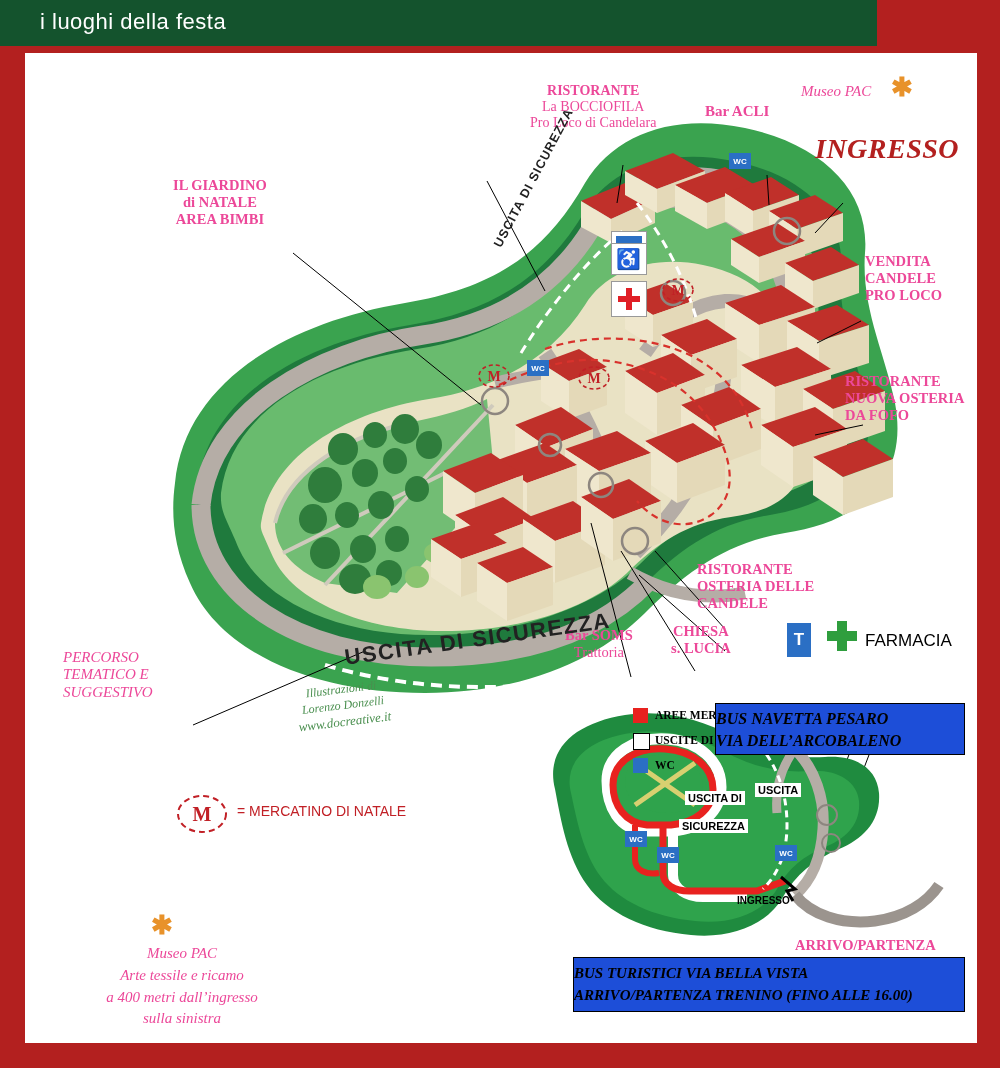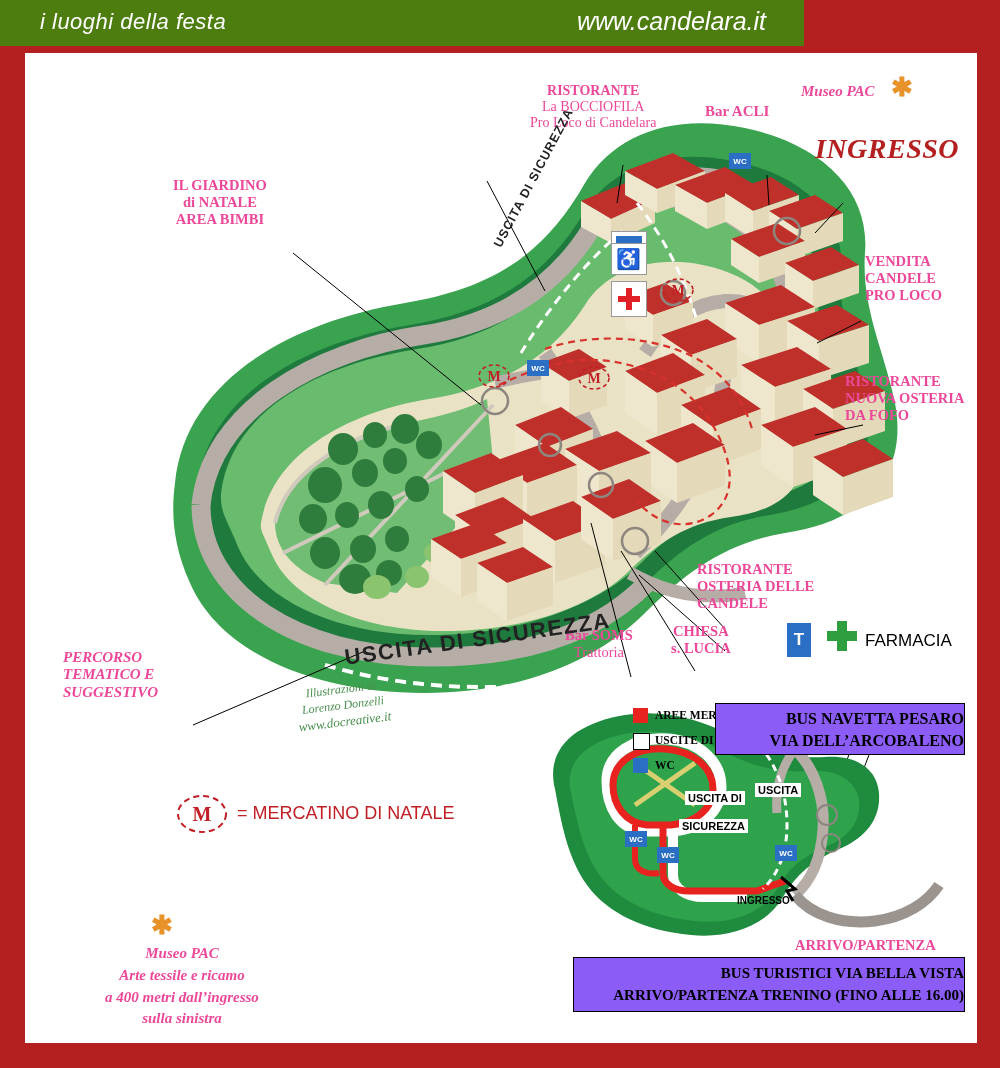--- a/index.html
+++ b/index.html
@@ -7,22 +7,22 @@
     width:1000px;height:1068px;
     background:#ffffff;
     font-family:"Liberation Serif", serif;
     overflow:hidden;
     position:relative;
   }
   #root{position:relative;width:1000px;height:1068px;background:#b3201f;}
 
   
   .header{
-    position:absolute;left:0;top:0;width:804px;height:46px;
-    background:#4d7c0f;color:#ffffff;font-style:italic;
+    position:absolute;left:0;top:0;width:877px;height:46px;
+    background:#14532d;color:#ffffff;
   }
   .header .left{
     position:absolute;left:40px;top:9px;
     font-family:"Liberation Sans", sans-serif;
     font-size:22px;letter-spacing:.5px;
   }
   .header .right{
     position:absolute;right:38px;top:7px;
     font-family:"Liberation Sans", sans-serif;
     font-size:25px;
@@ -40,53 +40,53 @@
   
   .lbl{
     position:absolute;
     font-family:"Liberation Serif", serif;
     color:#ec4899;
     line-height:1.16;
     white-space:nowrap;
   }
   .bold{font-weight:bold;}
   .ital{}
-  .bi{font-weight:bold;font-style:italic;}
+  .bi{font-weight:normal;font-style:italic;}
   .c{text-align:center;}
 
   .ingresso{
     color:#b3201f;font-weight:bold;font-style:italic;
     font-size:28px;letter-spacing:.5px;
   }
   .mercatino-txt{
     color:#c12026;font-family:"Liberation Sans", sans-serif;
-    font-size:18px;
+    font-size:14px;
   }
   .farmacia{
     font-family:"Liberation Sans", sans-serif;font-size:17px;color:#000;
   }
   .credit{
     color:#4a8f4f;font-family:"Liberation Serif", serif;font-style:italic;
     font-size:12px;line-height:1.35;text-align:center;
   }
   .credit .url{font-size:13px;}
 
   .legendbox{
     position:absolute;font-family:"Liberation Serif", serif;
     font-size:11.5px;font-weight:bold;color:#000;
   }
   .swatch{position:absolute;width:15px;height:15px;}
   .sw-red{background:#e8221f;}
   .sw-white{background:#ffffff;border:1px solid #000;}
   .sw-blue{background:#2b6fc4;}
 
   .boxed{
-    position:absolute;border:1.5px solid #000;background:#8b5cf6;
-    font-family:"Liberation Serif", serif;font-weight:bold;
-    text-align:right;
+    position:absolute;border:1.5px solid #000;background:#1d4ed8;
+    font-family:"Liberation Serif", serif;font-weight:bold;font-style:italic;
+    text-align:left;
   }
 
   .uscita-label{
     position:absolute;font-family:"Liberation Sans", sans-serif;
     font-weight:bold;font-size:11px;color:#000;background:#ffffff;
     padding:1px 3px;
   }
   .small-white-lbl{
     position:absolute;font-family:"Liberation Sans", sans-serif;
     font-weight:bold;font-size:10px;color:#000;
@@ -109,21 +109,20 @@
     display:flex;align-items:center;justify-content:center;
   }
 </style>
 </head>
 <body>
 
 <div id="root">
 
   <div class="header">
     <div class="left">i luoghi della festa</div>
-    <div class="right">www.candelara.it</div>
   </div>
 
   <div class="canvas">
   <div class="inner">
 
     <svg class="mapart" viewBox="0 0 952 990">
       <defs>
         <clipPath id="cv">
               <rect x="0" y="0" width="952" height="990"></rect>
             </clipPath>

